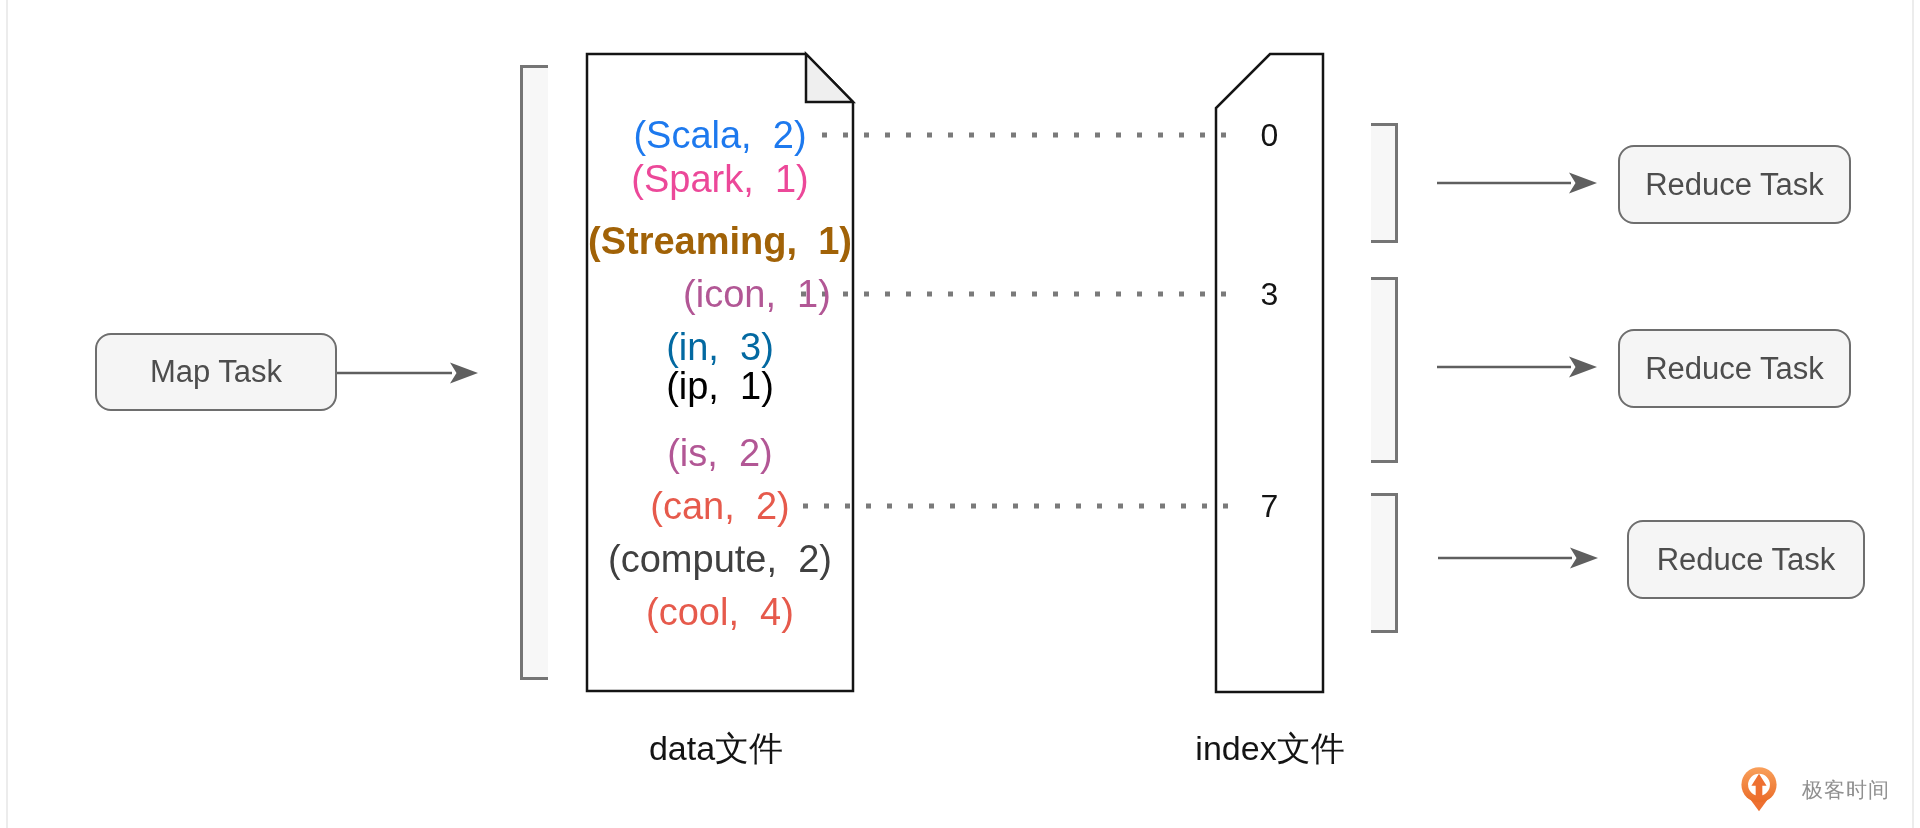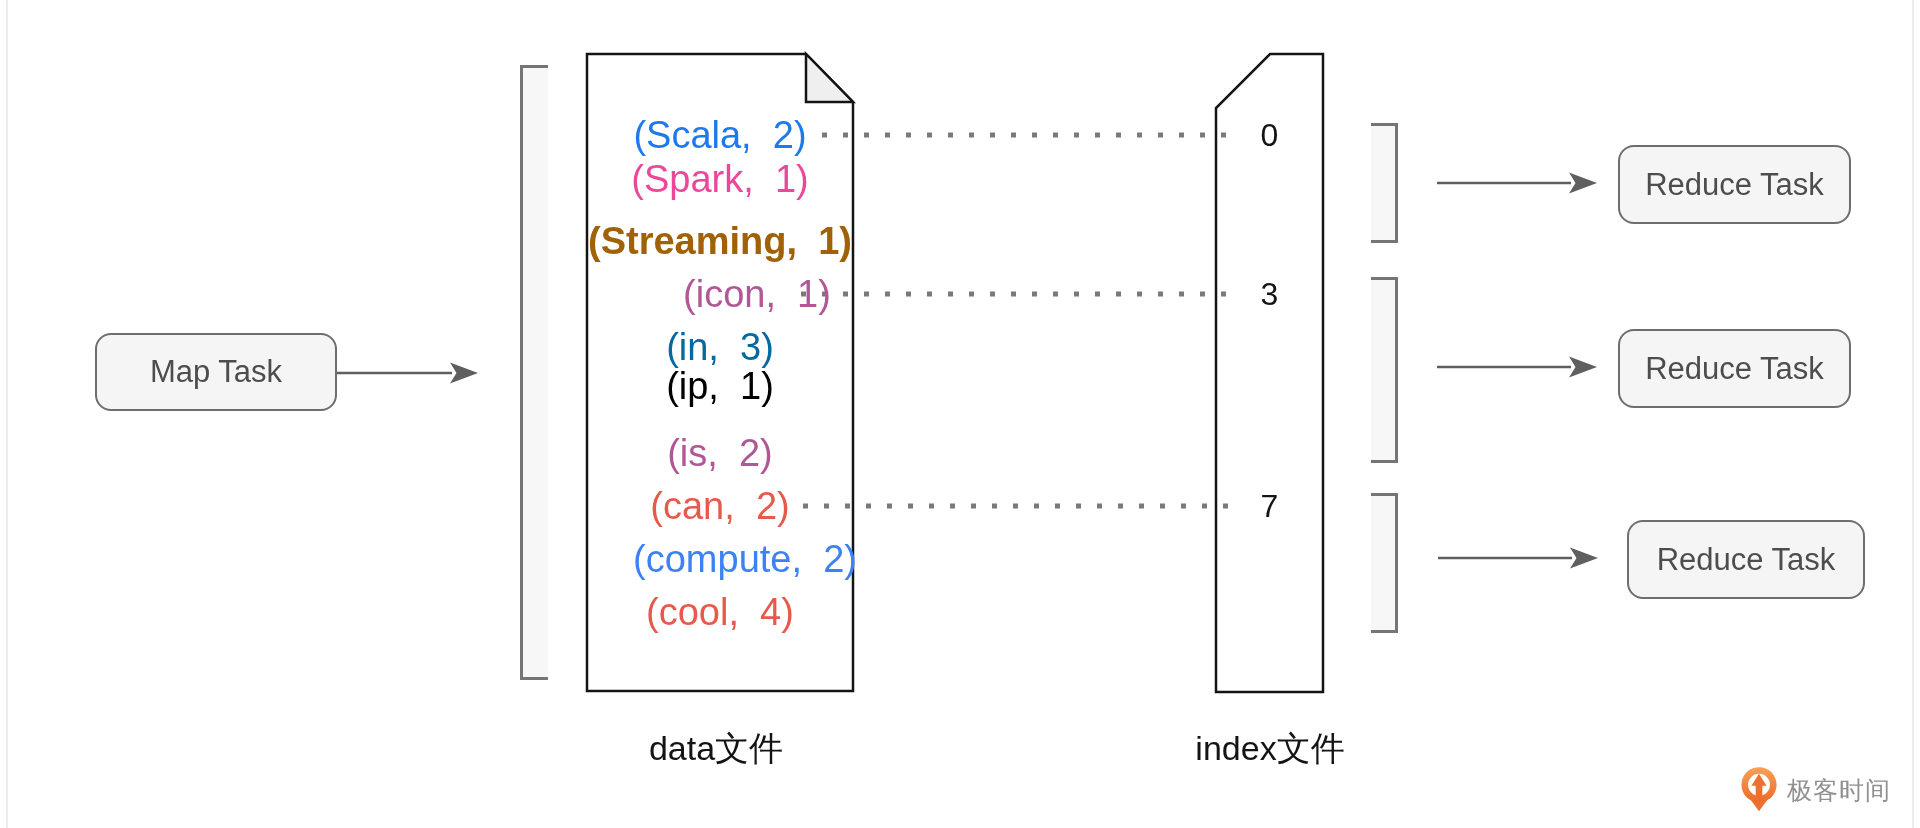--- a/index.html
+++ b/index.html
@@ -45,21 +45,21 @@
     position:absolute;left:1216px;width:107px;height:52px;line-height:52px;
     text-align:center;font-size:32px;color:var(--shape-stroke);
   }
   .file-label{
     position:absolute;top:726px;width:300px;text-align:center;
     font-size:34px;color:var(--label-text);
   }
   #data-file-label{left:566px;}
   #index-file-label{left:1120px;}
   #brand-logo{position:absolute;left:1740px;top:766px;display:flex;align-items:center;}
-  #brand-logo-text{margin-left:9px;font-size:25px;color:var(--logo-text);letter-spacing:1px;line-height:46px;}
+  #brand-logo-text{margin-left:24px;font-size:21px;color:var(--logo-text);letter-spacing:1px;line-height:46px;}
 </style>
 </head>
 <body>
 
 <div id="stage" style="--blue: #1d79ee; --purple: #b25795; --red: #e65a4c; --box-border: #6e6e6e; --box-fill: #f5f5f5; --box-text: #4d4d4d; --shape-stroke: #141414; --bracket: #757575; --bracket-fill: #f7f7f7; --dots: #7a7a7a; --arrow: #5f5f5f; --label-text: #141414; --logo-orange: #ee7031; --logo-text: #909090;">
 
   <div class="edge-line" style="left:6px;"></div>
   <div class="edge-line" style="left:1912px;"></div>
 
   <svg id="diagram-svg" width="1920" height="828" viewBox="0 0 1920 828">
@@ -100,21 +100,21 @@
 
   <div>
     <div class="record-row" style="top: 109px; color: rgb(29, 121, 238);">(Scala,  2)</div>
     <div class="record-row" style="top: 153px; color: #ec4899;">(Spark,  1)</div>
     <div class="record-row" style="top: 215px; color: #a16207; font-weight: bold;">(Streaming,  1)</div>
     <div class="record-row" style="top: 268px; color: rgb(178, 87, 149); padding-left: 37px;">(icon,  1)</div>
     <div class="record-row" style="top: 321px; color: #0369a1;">(in,  3)</div>
     <div class="record-row" style="top: 360px; color: #000000;">(ip,  1)</div>
     <div class="record-row" style="top: 427px; color: rgb(178, 87, 149);">(is,  2)</div>
     <div class="record-row" style="top: 480px; color: rgb(230, 90, 76);">(can,  2)</div>
-    <div class="record-row" style="top: 533px; color: #3b82f6; padding-left: 25px;">(compute,  2)</div>
+    <div class="record-row" style="top: 533px; color: #404040;">(compute,  2)</div>
     <div class="record-row" style="top: 586px; color: rgb(230, 90, 76);">(cool,  4)</div>
   </div>
 
   <div class="index-mark" style="top:109px;">0</div>
   <div class="index-mark" style="top:268px;">3</div>
   <div class="index-mark" style="top:480px;">7</div>
 
   <div id="r-bracket-1" class="bracket bracket-right"></div>
   <div id="r-bracket-2" class="bracket bracket-right"></div>
   <div id="r-bracket-3" class="bracket bracket-right"></div>

